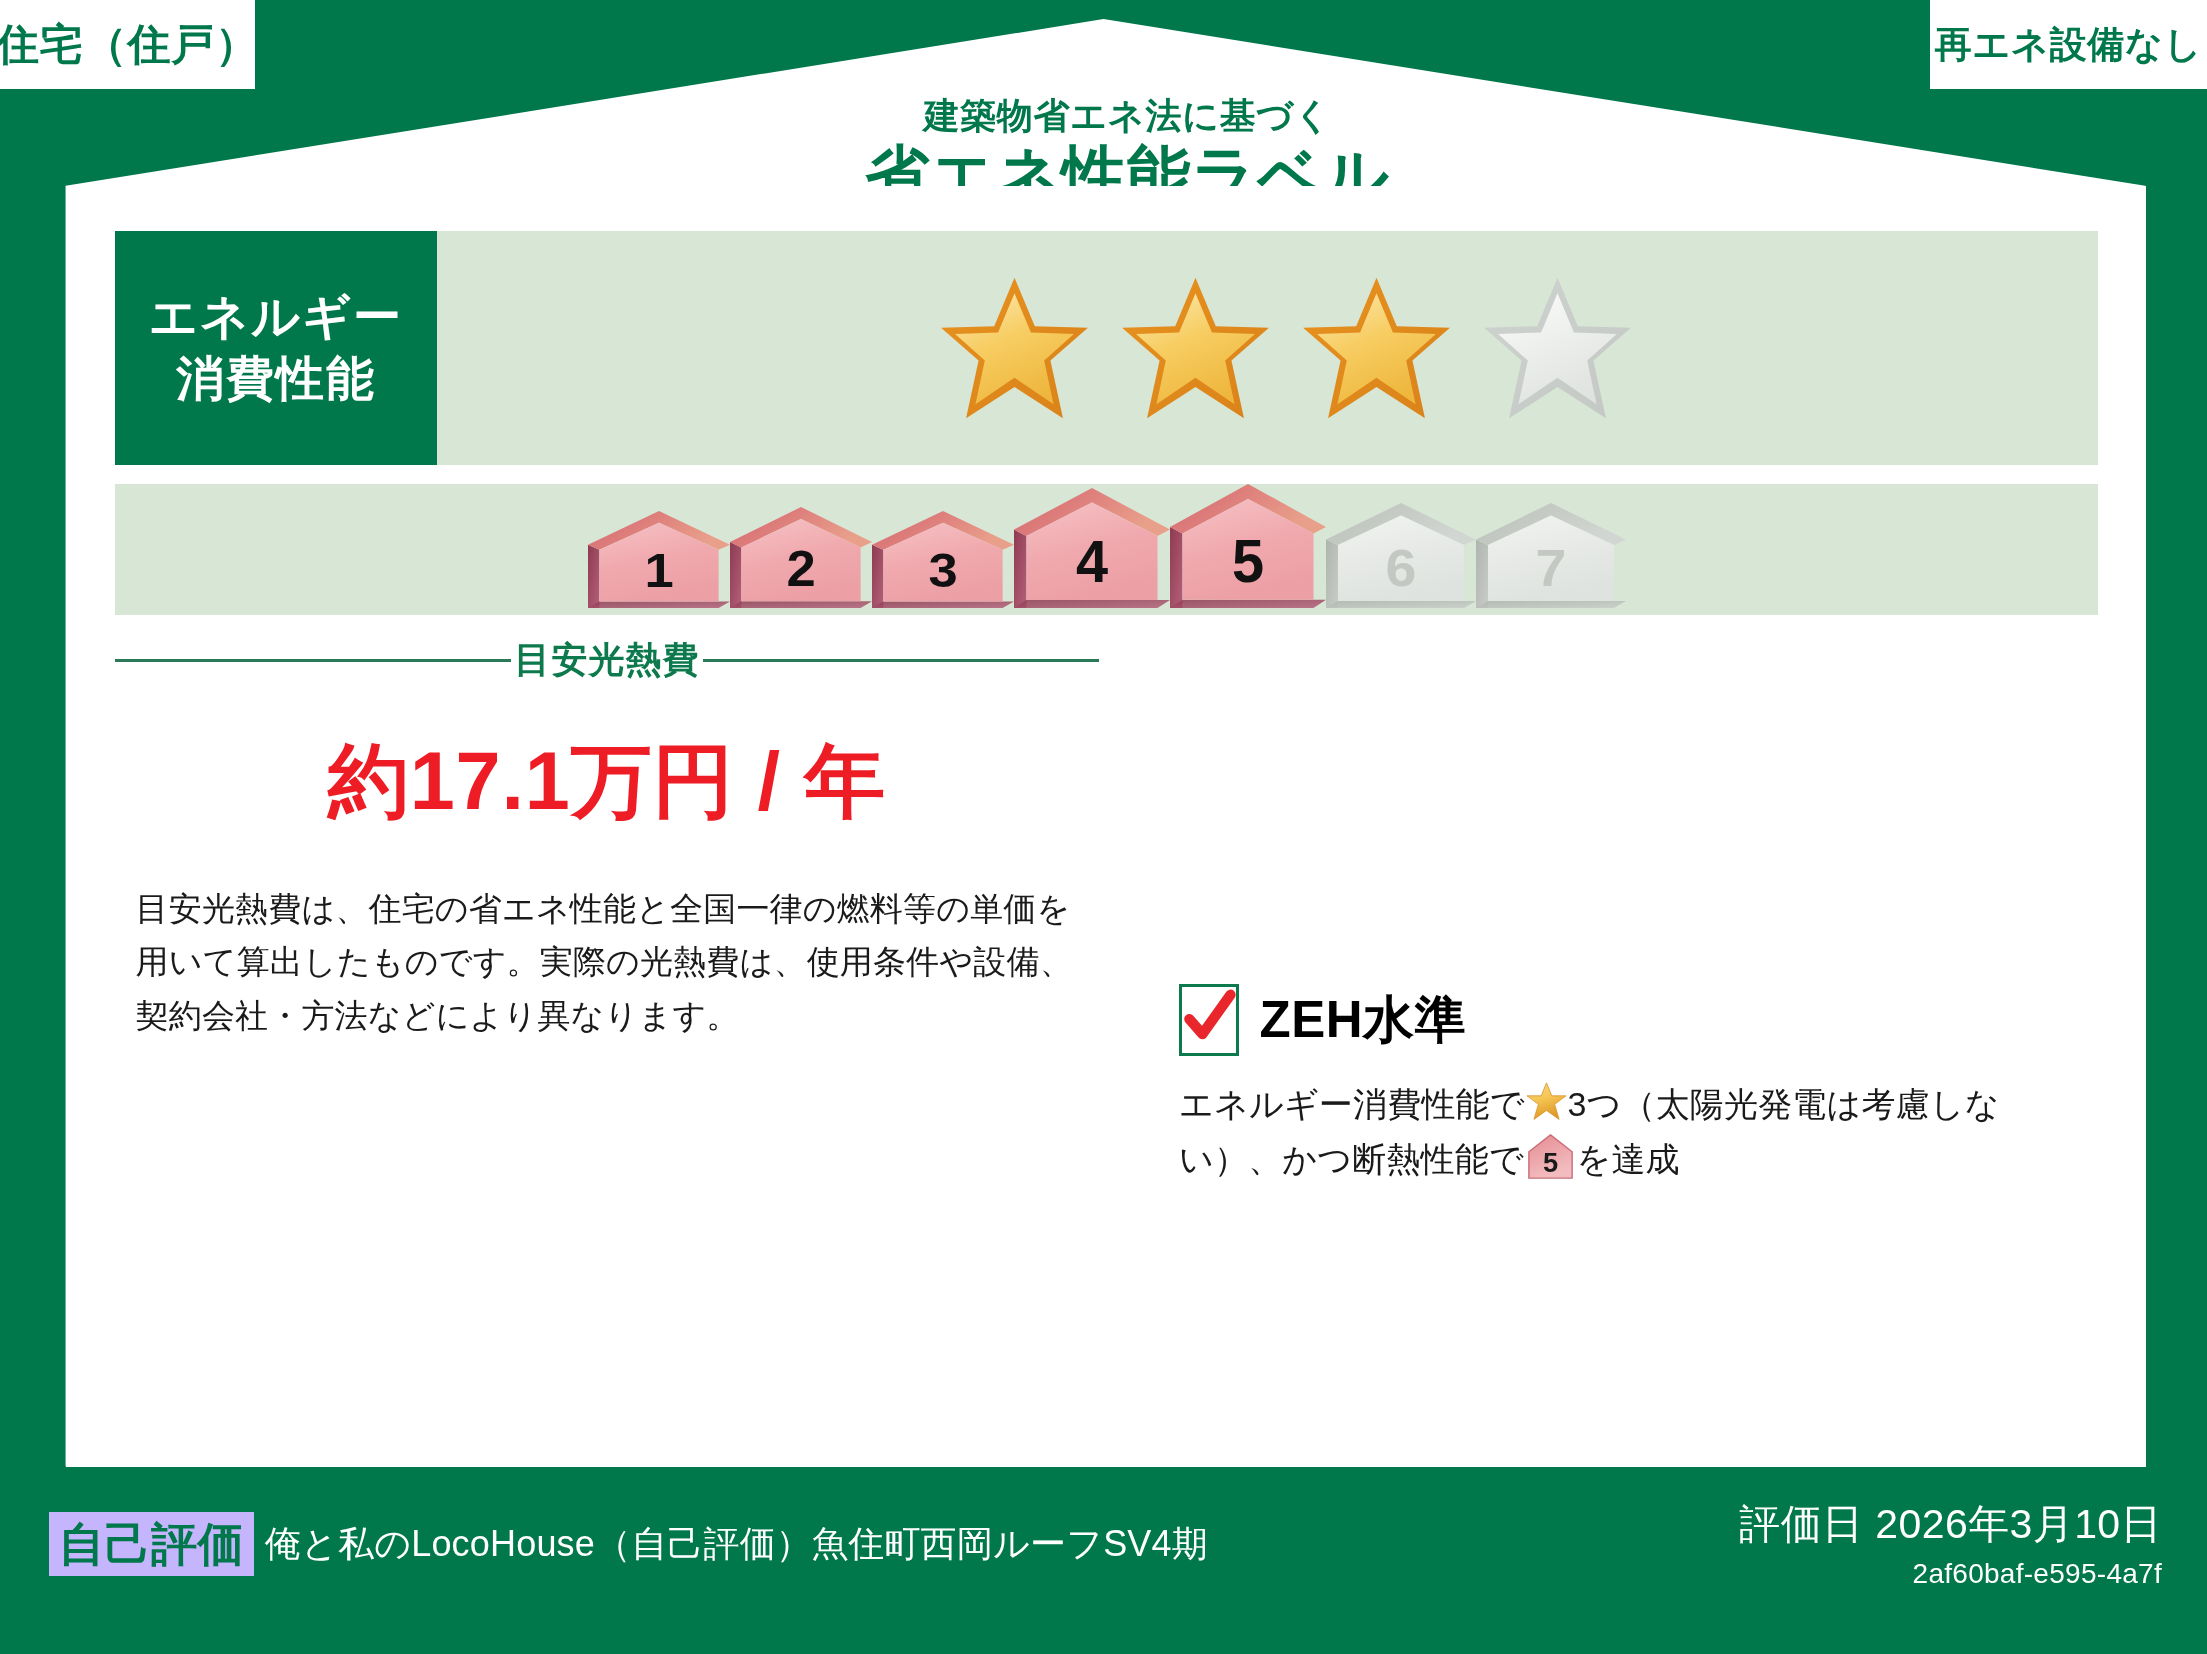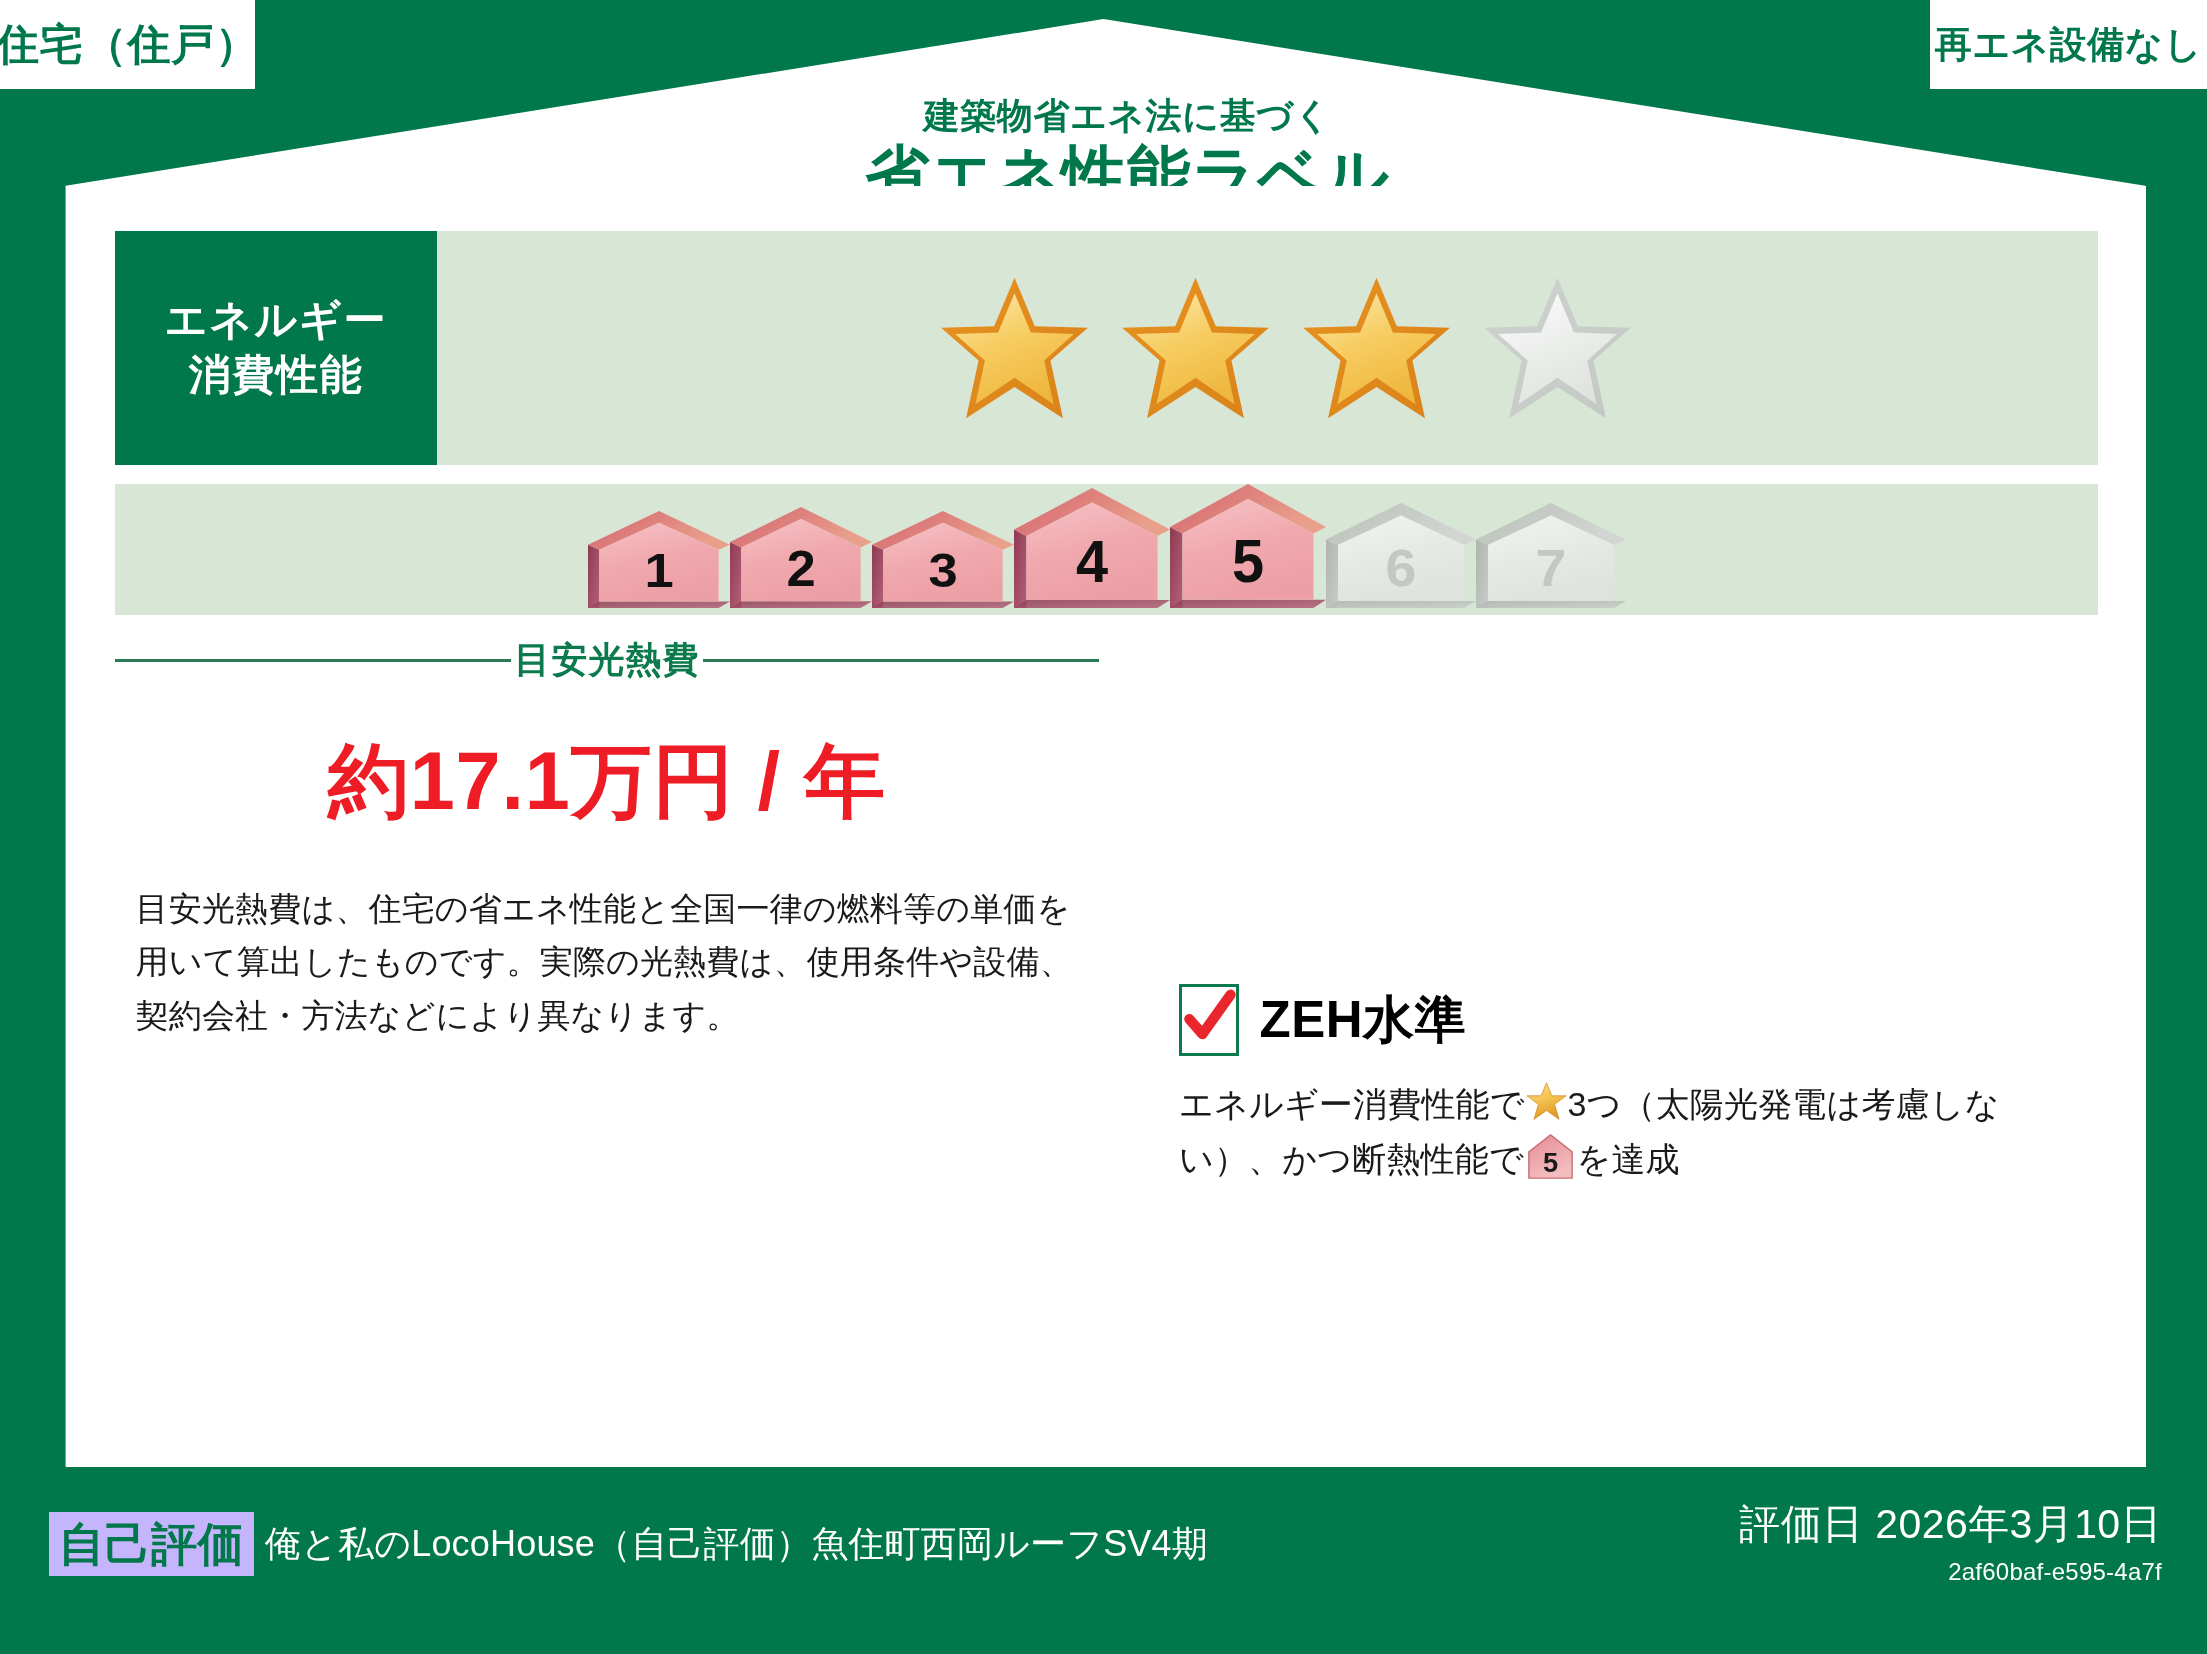--- a/index.html
+++ b/index.html
@@ -55,21 +55,21 @@
   .rating-row{
     position:absolute;left:49px;width:1983px;
     display:flex;
   }
   #row-energy{top:45px;height:234px;}
   #row-insulation{top:298px;height:131px;}
 
   .row-label{
     background:#00784c;color:#fff;
     display:flex;flex-direction:column;align-items:center;justify-content:center;
-    font-weight:bold;font-size:42px;line-height:1.3;letter-spacing:.04em;
+    font-weight:bold;font-size:48px;line-height:1.3;letter-spacing:.04em;
     flex:0 0 322px;
   }
   #row-insulation .row-label{font-size:43px;}
   .row-body{
     flex:1;background:#d8e6d5;
     display:flex;align-items:center;
   }
   #row-energy .row-body{justify-content:center;gap:24px;padding-left:37px;}
   #row-insulation .row-body{justify-content:center;align-items:flex-end;gap:0;padding-bottom:7.5px;}
 
@@ -120,21 +120,21 @@
     background:#c4b5fd;color:#00784c;font-weight:bold;font-size:46px;
     padding:5.6px 9.4px;line-height:1.15;white-space:nowrap;letter-spacing:.01em;
   }
   #building-name{
     color:#fff;font-size:36px;white-space:nowrap;letter-spacing:.005em;
   }
   #footer-right{
     position:absolute;right:45px;top:30px;text-align:right;color:#fff;
   }
   #eval-date{font-size:41px;letter-spacing:.01em;white-space:nowrap;}
-  #eval-id{font-size:24px;margin-top:5.6px;letter-spacing:.01em;white-space:nowrap;}
+  #eval-id{font-size:28px;margin-top:5.6px;letter-spacing:.01em;white-space:nowrap;}
 </style>
 </head>
 <body>
 
 <div id="label-root">
 
   <svg class="roof-svg" viewBox="0 0 2356 1766" aria-hidden="true">
     <polygon points="0,0 2356,0 2356,1766 0,1766" fill="#00784c"></polygon>
     <polygon points="70,198 1178,20 2290,198 2290,1565 70,1565" fill="#ffffff"></polygon>
   </svg>

